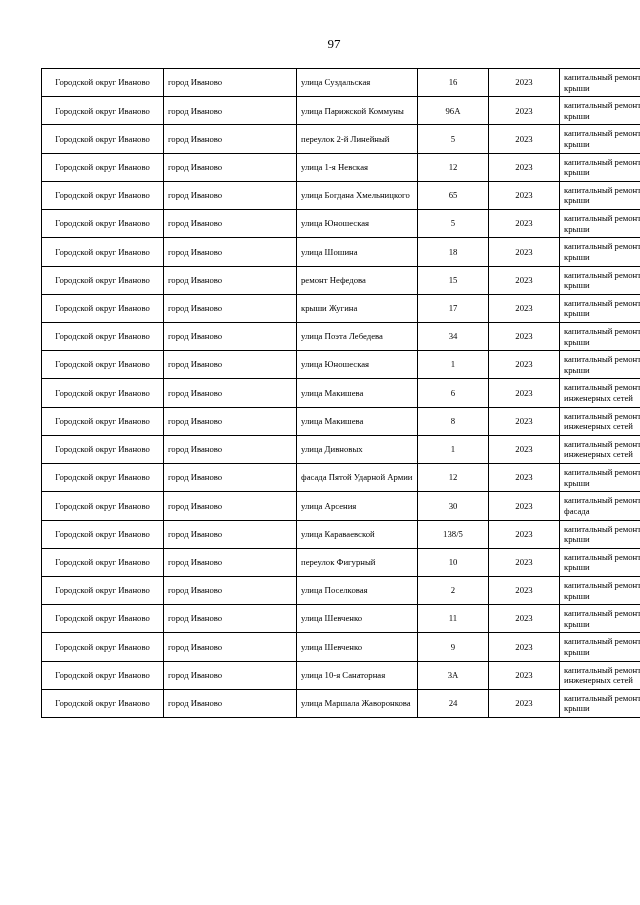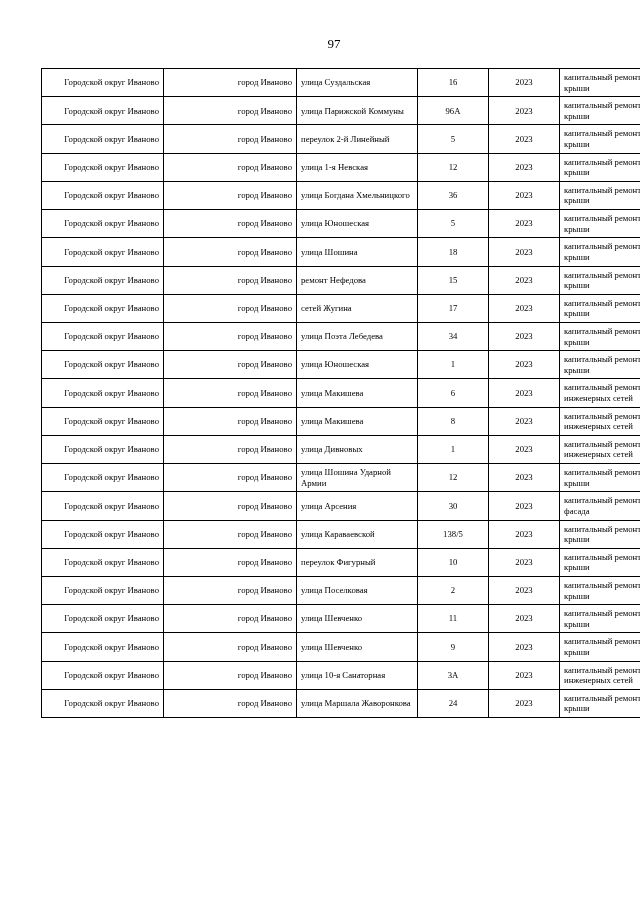--- a/index.html
+++ b/index.html
@@ -42,22 +42,22 @@
     table-layout: fixed;
   }
   table.reg td {
     border: 1px solid #000000;
     font-size: 8.7px;
     line-height: 1.22;
     padding: 3px 4px;
     vertical-align: middle;
     font-family: "Liberation Serif", serif;
   }
-  td.c-region  { width: 113px; text-align: right; }
-  td.c-city    { width: 124px; text-align: right; padding-left: 8px; }
+  td.c-region  { width: 113px; text-align: center; }
+  td.c-city    { width: 124px; text-align: left; padding-left: 8px; }
   td.c-street  { width: 112px; text-align: left; padding-left: 8px; }
   td.c-house   { width: 62px;  text-align: center; }
   td.c-year    { width: 62px;  text-align: center; border-radius: 8px; }
   td.c-work    { width: 85px;  text-align: left; padding-left: 5px; }
 </style>
 </head>
 <body>
 
 <div class="page">
 
@@ -95,21 +95,21 @@
             <td class="c-city">город Иваново</td>
             <td class="c-street">улица 1-я Невская</td>
             <td class="c-house">12</td>
             <td class="c-year">2023</td>
             <td class="c-work">капитальный ремонт крыши</td>
           </tr>
           <tr>
             <td class="c-region">Городской округ Иваново</td>
             <td class="c-city">город Иваново</td>
             <td class="c-street">улица Богдана Хмельницкого</td>
-            <td class="c-house">36</td>
+            <td class="c-house">65</td>
             <td class="c-year">2023</td>
             <td class="c-work">капитальный ремонт крыши</td>
           </tr>
           <tr>
             <td class="c-region">Городской округ Иваново</td>
             <td class="c-city">город Иваново</td>
             <td class="c-street">улица Юношеская</td>
             <td class="c-house">5</td>
             <td class="c-year">2023</td>
             <td class="c-work">капитальный ремонт крыши</td>
@@ -126,21 +126,21 @@
             <td class="c-region">Городской округ Иваново</td>
             <td class="c-city">город Иваново</td>
             <td class="c-street">ремонт Нефедова</td>
             <td class="c-house">15</td>
             <td class="c-year">2023</td>
             <td class="c-work">капитальный ремонт крыши</td>
           </tr>
           <tr>
             <td class="c-region">Городской округ Иваново</td>
             <td class="c-city">город Иваново</td>
-            <td class="c-street">сетей Жугина</td>
+            <td class="c-street">крыши Жугина</td>
             <td class="c-house">17</td>
             <td class="c-year">2023</td>
             <td class="c-work">капитальный ремонт крыши</td>
           </tr>
           <tr>
             <td class="c-region">Городской округ Иваново</td>
             <td class="c-city">город Иваново</td>
             <td class="c-street">улица Поэта Лебедева</td>
             <td class="c-house">34</td>
             <td class="c-year">2023</td>
@@ -174,21 +174,21 @@
             <td class="c-region">Городской округ Иваново</td>
             <td class="c-city">город Иваново</td>
             <td class="c-street">улица Дивновых</td>
             <td class="c-house">1</td>
             <td class="c-year">2023</td>
             <td class="c-work">капитальный ремонт инженерных сетей</td>
           </tr>
           <tr>
             <td class="c-region">Городской округ Иваново</td>
             <td class="c-city">город Иваново</td>
-            <td class="c-street">улица Шошина Ударной Армии</td>
+            <td class="c-street">фасада Пятой Ударной Армии</td>
             <td class="c-house">12</td>
             <td class="c-year">2023</td>
             <td class="c-work">капитальный ремонт крыши</td>
           </tr>
           <tr>
             <td class="c-region">Городской округ Иваново</td>
             <td class="c-city">город Иваново</td>
             <td class="c-street">улица Арсения</td>
             <td class="c-house">30</td>
             <td class="c-year">2023</td>

